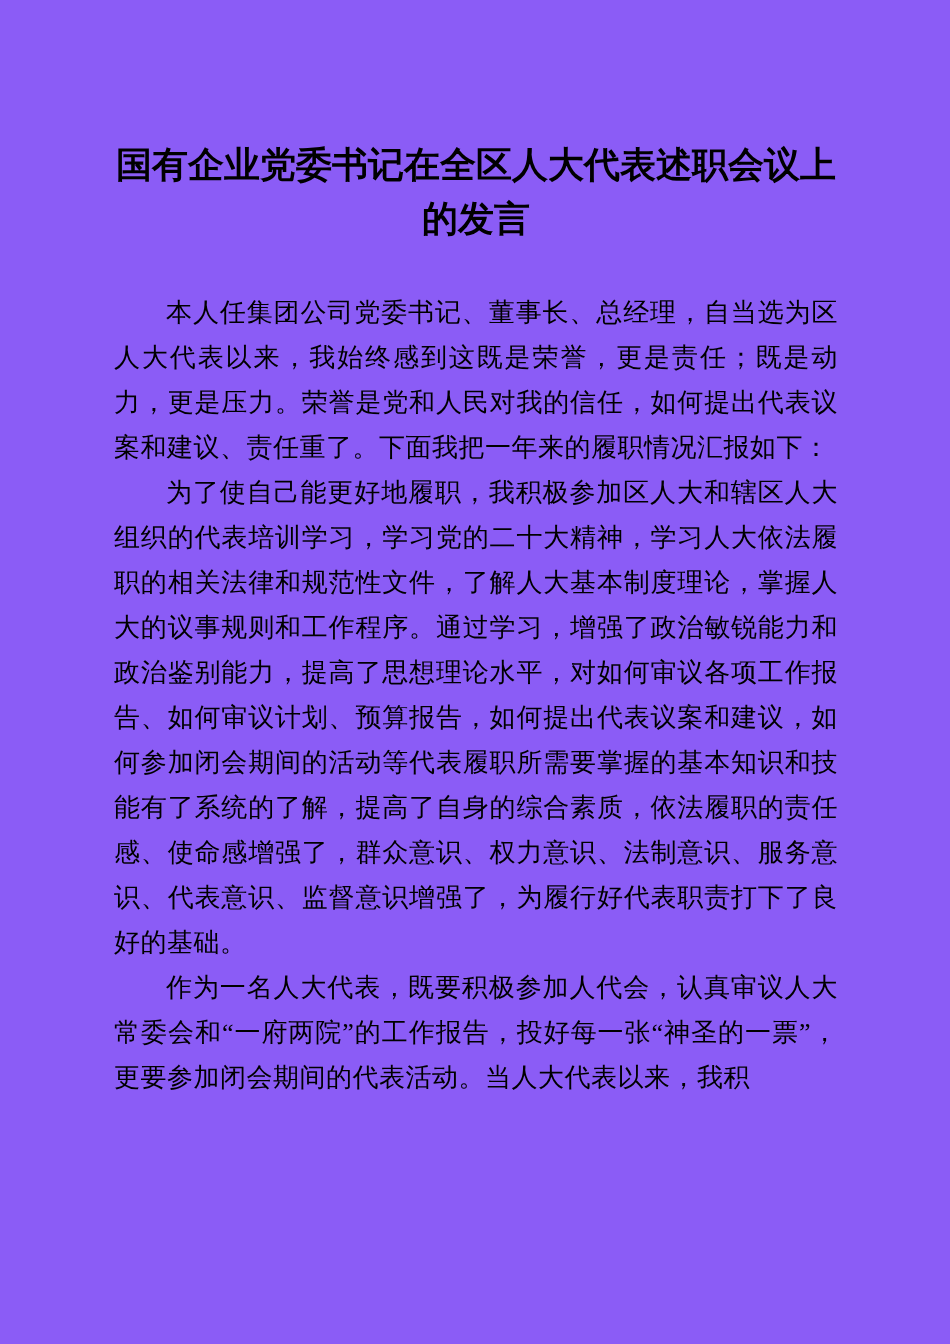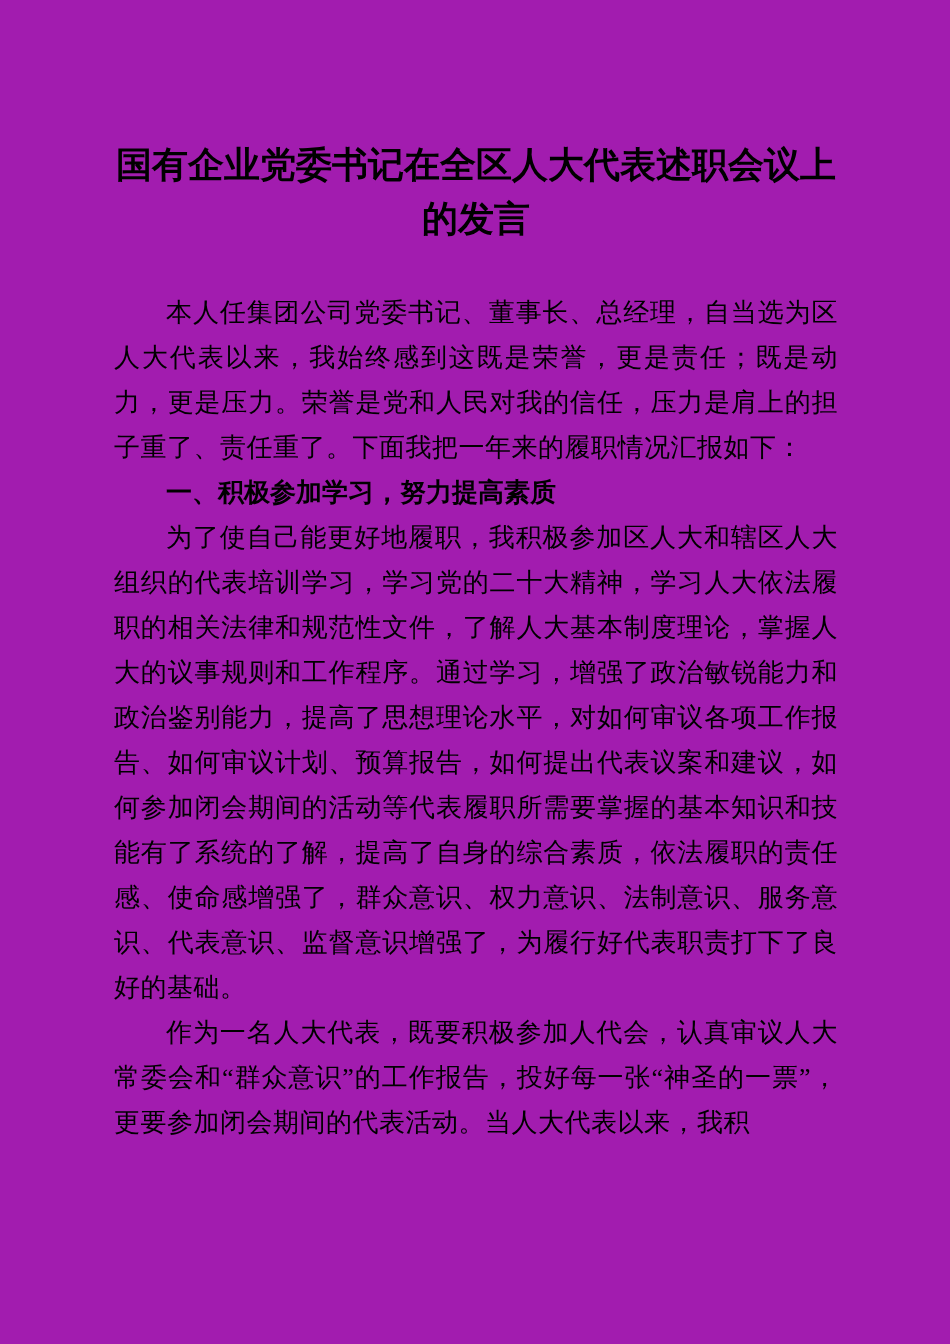--- a/index.html
+++ b/index.html
@@ -5,21 +5,21 @@
   html, body {
     margin: 0;
     padding: 0;
     background: #ffffff;
   }
   .page {
     position: relative;
     width: 950px;
     height: 1344px;
     margin: 0 auto;
-    background: #a21caf;
+    background: #8b5cf6;
     box-sizing: border-box;
     padding: 138px 112px 0 114px;
     overflow: hidden;
     color: #000000;
   }
   .doc-title {
     font-family: "Liberation Sans", "DejaVu Sans", sans-serif;
     font-weight: 700;
     font-size: 36px;
     line-height: 54px;
@@ -44,18 +44,17 @@
     font-weight: 700;
     letter-spacing: 0;
   }
 </style>
 </head>
 <body>
 
 <div class="page">
   <h1 class="doc-title">国有企业党委书记在全区人大代表述职会议上的发言</h1>
   <div class="doc-body">
-      <p class="para body">本人任集团公司党委书记、董事长、总经理，自当选为区人大代表以来，我始终感到这既是荣誉，更是责任；既是动力，更是压力。荣誉是党和人民对我的信任，压力是肩上的担子重了、责任重了。下面我把一年来的履职情况汇报如下：</p>
-      <p class="para heading">一、积极参加学习，努力提高素质</p>
+      <p class="para body">本人任集团公司党委书记、董事长、总经理，自当选为区人大代表以来，我始终感到这既是荣誉，更是责任；既是动力，更是压力。荣誉是党和人民对我的信任，如何提出代表议案和建议、责任重了。下面我把一年来的履职情况汇报如下：</p>
       <p class="para body">为了使自己能更好地履职，我积极参加区人大和辖区人大组织的代表培训学习，学习党的二十大精神，学习人大依法履职的相关法律和规范性文件，了解人大基本制度理论，掌握人大的议事规则和工作程序。通过学习，增强了政治敏锐能力和政治鉴别能力，提高了思想理论水平，对如何审议各项工作报告、如何审议计划、预算报告，如何提出代表议案和建议，如何参加闭会期间的活动等代表履职所需要掌握的基本知识和技能有了系统的了解，提高了自身的综合素质，依法履职的责任感、使命感增强了，群众意识、权力意识、法制意识、服务意识、代表意识、监督意识增强了，为履行好代表职责打下了良好的基础。</p>
-      <p class="para body">作为一名人大代表，既要积极参加人代会，认真审议人大常委会和“群众意识”的工作报告，投好每一张“神圣的一票”，更要参加闭会期间的代表活动。当人大代表以来，我积</p>
+      <p class="para body">作为一名人大代表，既要积极参加人代会，认真审议人大常委会和“一府两院”的工作报告，投好每一张“神圣的一票”，更要参加闭会期间的代表活动。当人大代表以来，我积</p>
     </div>
 </div>
 
 </body></html>

